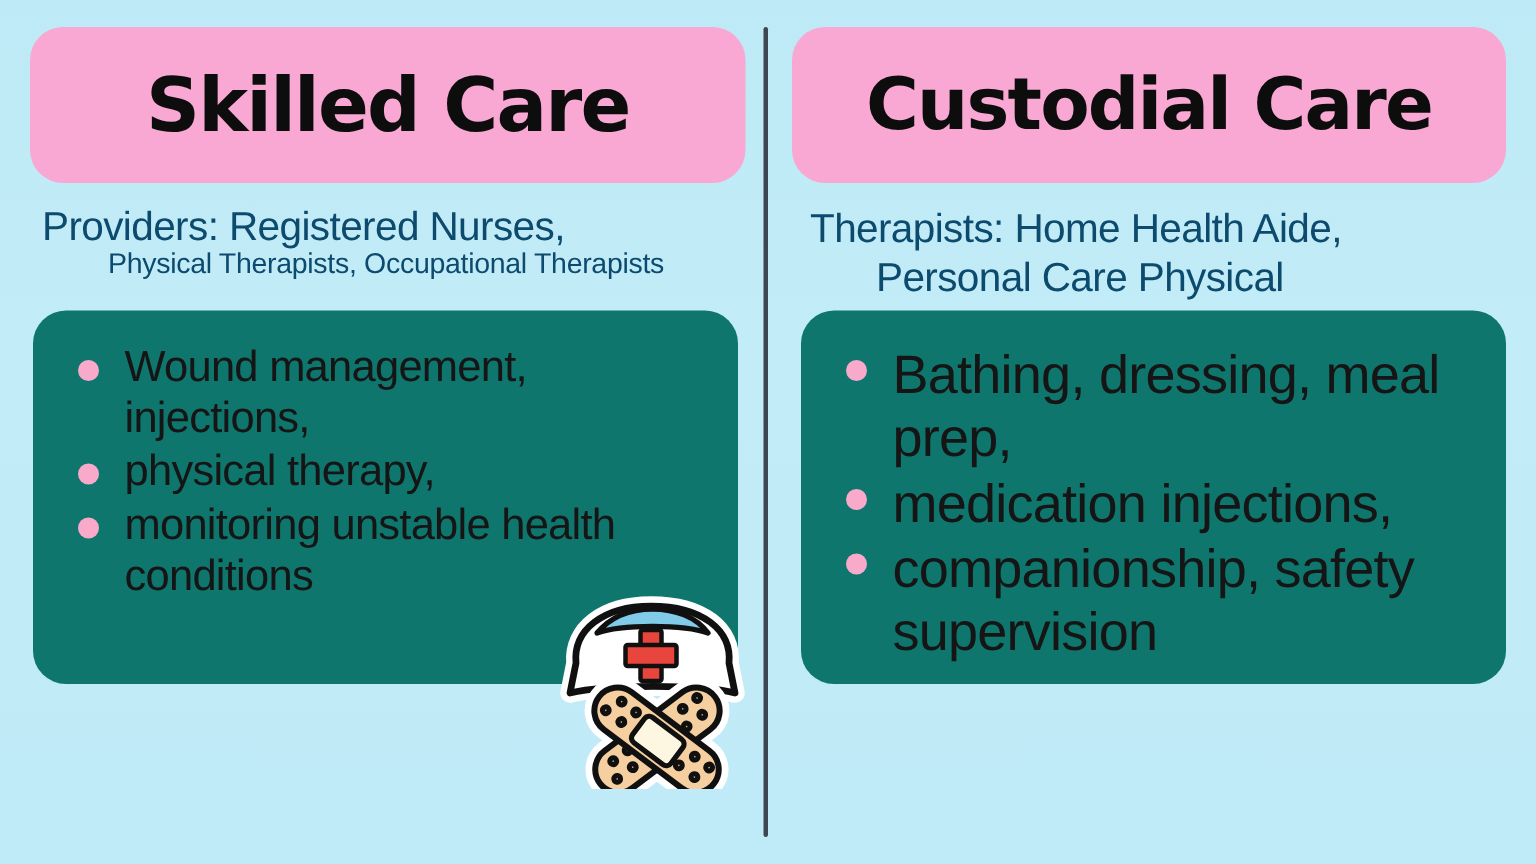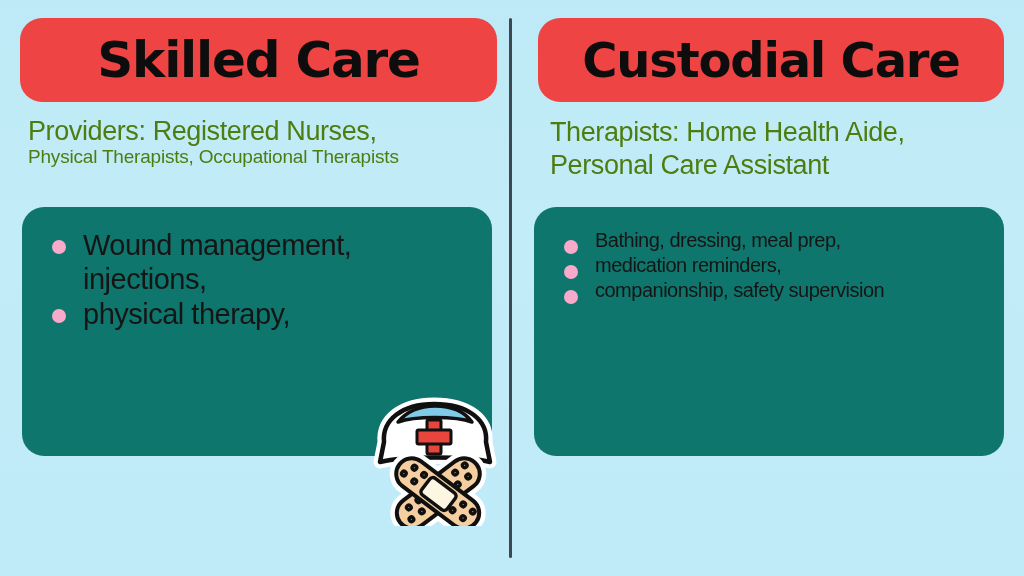--- a/index.html
+++ b/index.html
@@ -21,72 +21,73 @@
     display: flex;
   }
 
   .column {
     position: relative;
     width: 512px;
     height: 576px;
     box-sizing: border-box;
   }
   .column.left  { padding: 18px 15px 0 20px; }
-  .column.right { padding: 18px 20px 0 26px; }
+  .column.right { padding: 18px 20px 0 16px; }
 
   
   .divider {
     position: absolute;
     left: 509px;
     top: 18px;
     width: 3px;
     height: 540px;
     background: #3c4752;
     border-radius: 2px;
     z-index: 5;
   }
 
   
   .header-pill {
-    height: 84px;
+    height: 104px;
     border-radius: 22px;
-    background: #ef4444;
+    background: #f9a8d4;
     display: flex;
     align-items: center;
     justify-content: center;
     box-sizing: border-box;
   }
   .header-title {
     font-family: "DejaVu Sans", sans-serif;
     font-weight: bold;
     font-size: 50px;
     letter-spacing: -1.2px;
     color: #0d0d0d;
     line-height: 1;
     white-space: nowrap;
   }
   .column.right .header-title { font-size: 48px; }
 
   
   .providers {
     margin-top: 14px;
-    color: #4d7c0f;
+    color: #0c4a6e;
     padding-left: 8px;
   }
   .providers .line1 {
     font-size: 27px;
     line-height: 1.12;
     letter-spacing: -0.4px;
     white-space: nowrap;
   }
   .providers .line2 {
     font-size: 19px;
     line-height: 1.2;
     letter-spacing: -0.2px;
     white-space: nowrap;
+    margin-left: 44px;
   }
   .column.right .providers { padding-left: 12px; }
   .column.right .providers .line1,
   .column.right .providers .line2 {
     font-size: 27px;
     line-height: 1.22;
     letter-spacing: -0.4px;
   }
 
   
@@ -111,21 +112,21 @@
   }
   .bullet-item {
     position: relative;
     padding-left: 37px;
     margin-bottom: 2px;
     font-size: 29px;
     line-height: 1.16;
     letter-spacing: -0.5px;
     color: #151515;
   }
-  .column.right .bullet-item { font-size: 20px; }
+  .column.right .bullet-item { font-size: 36px; }
   .bullet-dot {
     position: absolute;
     left: 6px;
     top: 11px;
     width: 14px;
     height: 14px;
     border-radius: 50%;
     background: #f9aacb;
   }
 
@@ -173,20 +174,24 @@
 
     <div class="card">
       <ul class="bullet-list">
         <li class="bullet-item">
           <span class="bullet-dot"></span>
           <span>Wound management, injections,</span>
         </li>
         <li class="bullet-item">
           <span class="bullet-dot"></span>
           <span>physical therapy,</span>
+        </li>
+        <li class="bullet-item">
+          <span class="bullet-dot"></span>
+          <span>monitoring unstable health conditions</span>
         </li>
       </ul>
     </div>
 
     <div class="art art-nurse">
       <svg viewBox="0 0 140 140" width="140" height="140">
         <g stroke="#101010" stroke-width="4.5" stroke-linejoin="round" stroke-linecap="round">
 
           <path d="M16 56 C14 34 34 18 66 18 C100 18 120 34 118 56 L122 76 C100 70 36 70 12 76 Z" fill="#ffffff" stroke="#ffffff" stroke-width="13"></path>
           <path d="M16 56 C14 34 34 18 66 18 C100 18 120 34 118 56 L122 76 C100 70 36 70 12 76 Z" fill="#ffffff"></path>
@@ -238,32 +243,32 @@
   </div>
 
   <div class="column right">
 
     <div class="header-pill">
       <div class="header-title">Custodial Care</div>
     </div>
 
     <div class="providers">
       <div class="line1">Therapists: Home Health Aide,</div>
-      <div class="line2">Personal Care Assistant</div>
+      <div class="line2">Personal Care Physical</div>
     </div>
 
     <div class="card">
       <ul class="bullet-list">
         <li class="bullet-item">
           <span class="bullet-dot"></span>
           <span>Bathing, dressing, meal prep,</span>
         </li>
         <li class="bullet-item">
           <span class="bullet-dot"></span>
-          <span>medication reminders,</span>
+          <span>medication injections,</span>
         </li>
         <li class="bullet-item">
           <span class="bullet-dot"></span>
           <span>companionship, safety supervision</span>
         </li>
       </ul>
     </div>
 
     <div class="footer">
     </div>

